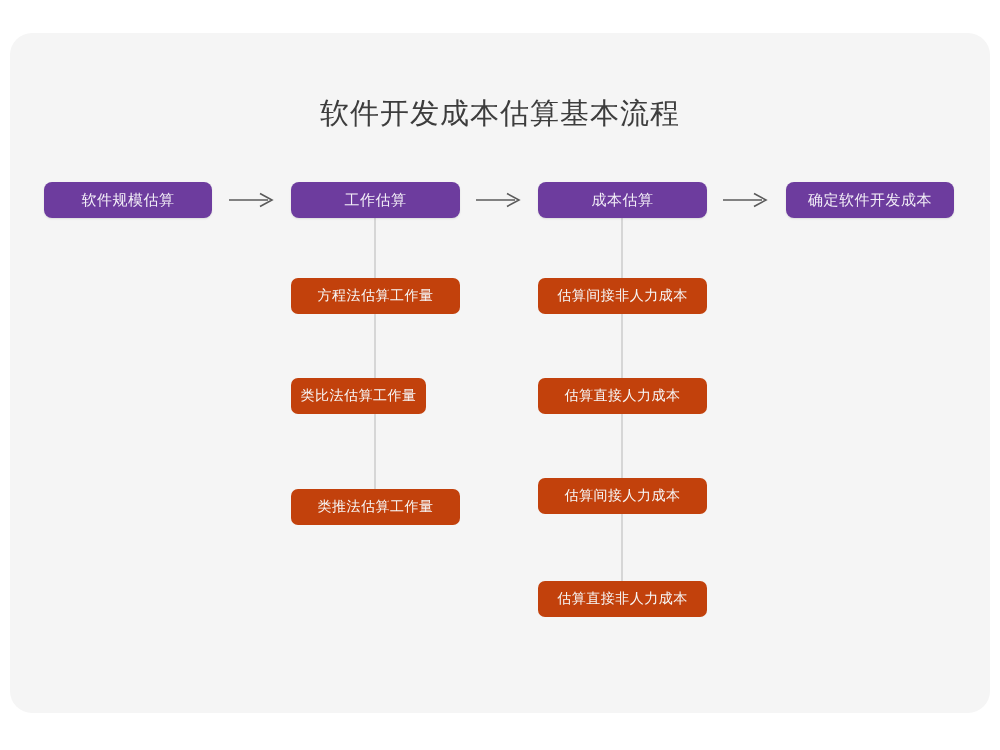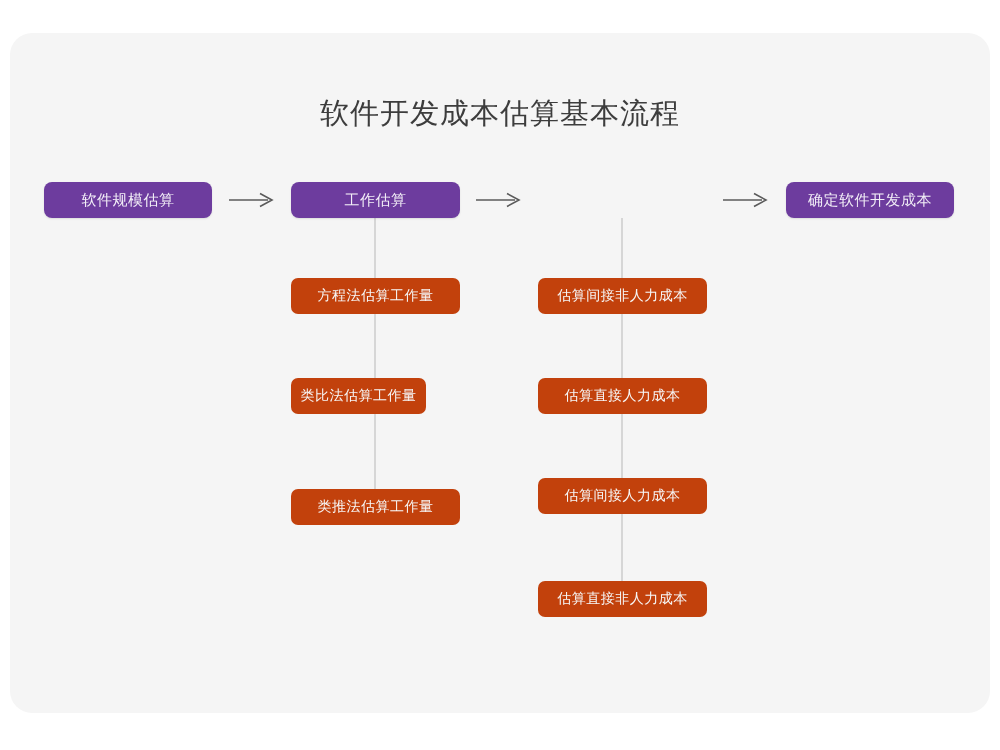--- a/index.html
+++ b/index.html
@@ -119,20 +119,21 @@
 
   <div id="page-title">软件开发成本估算基本流程</div>
 
   <div class="vline" id="vline-effort"></div>
   <div class="vline" id="vline-cost"></div>
 
   <div class="node primary" id="node-scale">软件规模估算</div>
 
   <div class="node primary" id="node-effort">工作估算</div>
 
+  <div class="node primary" id="node-cost">成本估算</div>
 
   <div class="node primary" id="node-final">确定软件开发成本</div>
 
   <div class="arrow" id="arrow-1">
     <svg width="48" height="16" viewBox="0 0 48 16">
       <path d="M1 8 H40" stroke="#5a5a5a" stroke-width="1.6" fill="none"></path>
       <path d="M32 1.5 L44 8 L32 14.5" stroke="#5a5a5a" stroke-width="1.6" fill="none"></path>
     </svg>
   </div>
   <div class="arrow" id="arrow-2">

